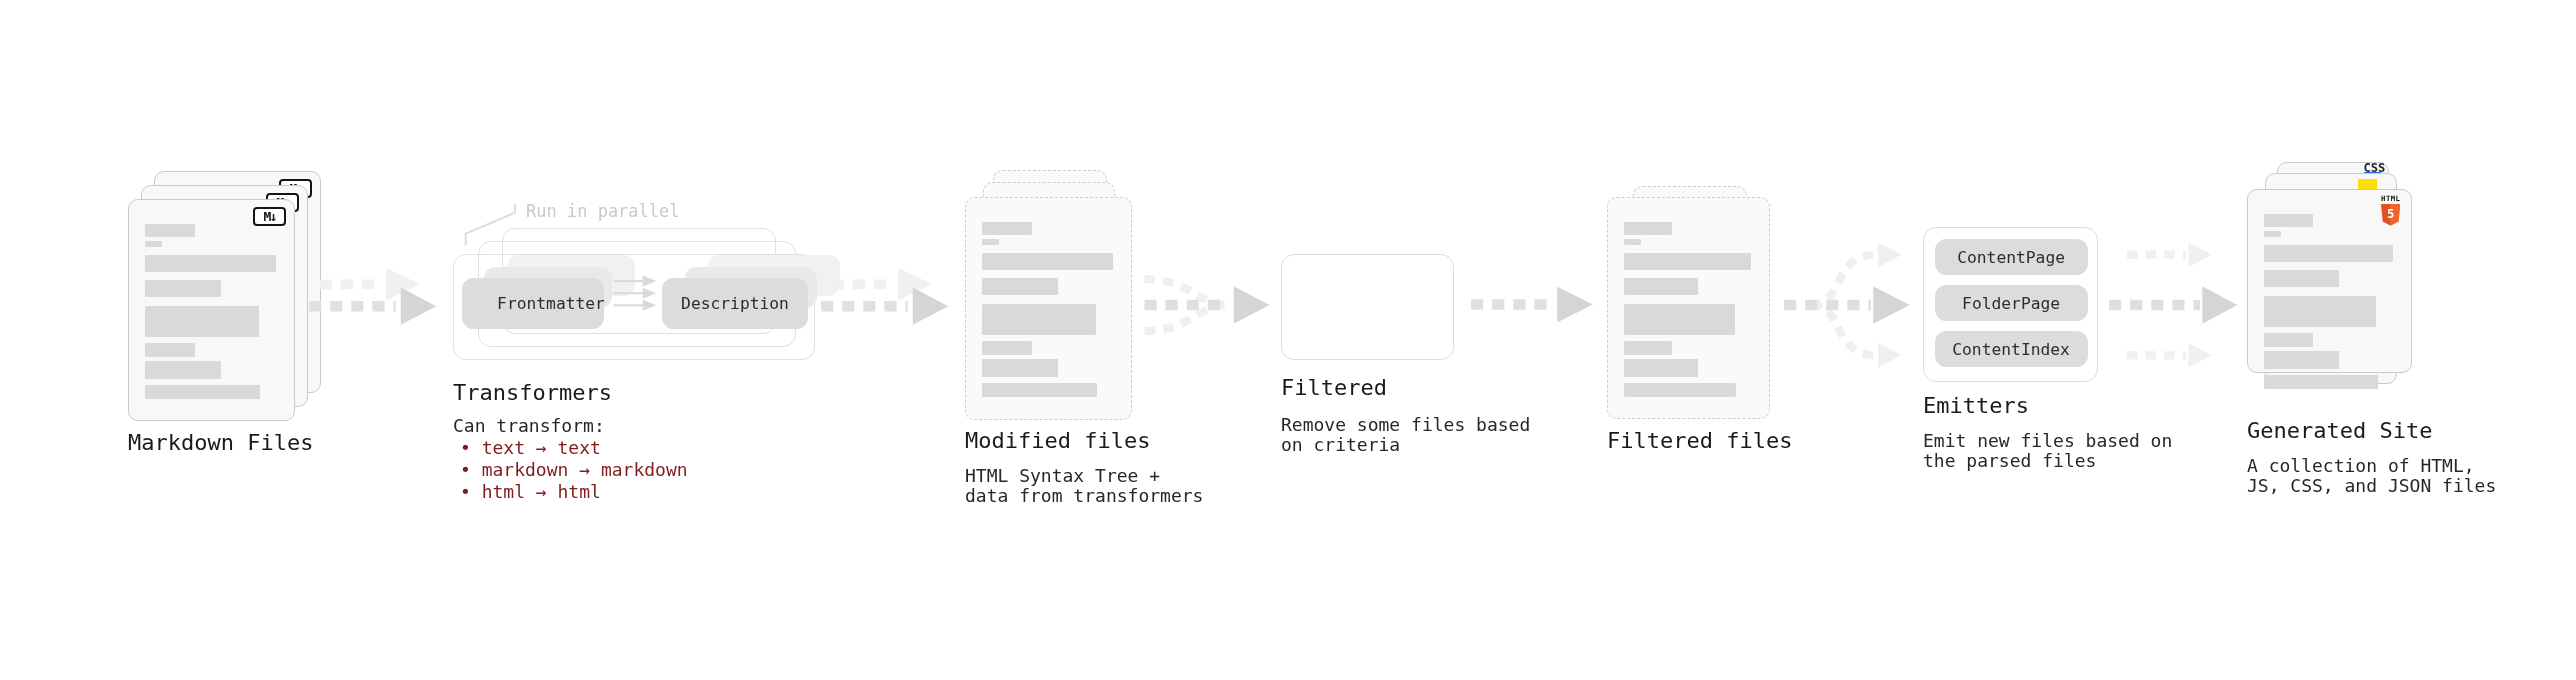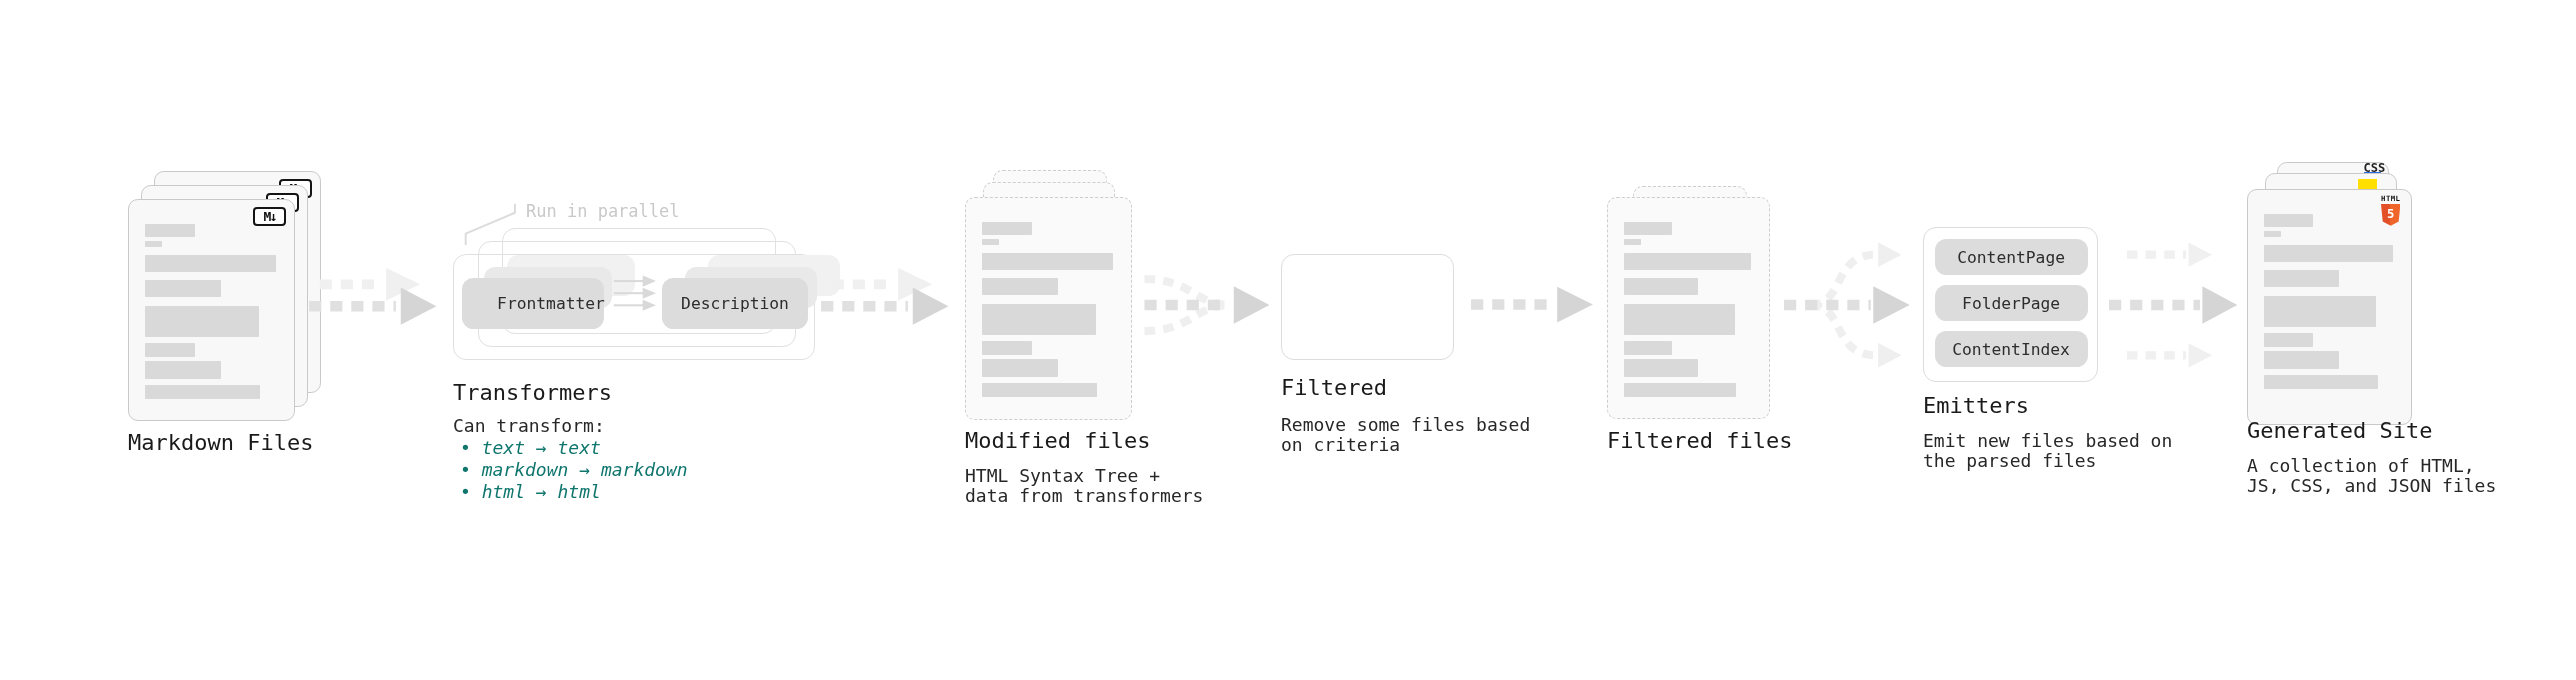--- a/index.html
+++ b/index.html
@@ -30,21 +30,21 @@
   .pill{position:absolute;background:#dcdcdc;border-radius:11.4px;
     display:flex;align-items:center;justify-content:center;
     font-size:16.3px;color:#2d2d2d;box-sizing:border-box;white-space:nowrap;}
   .ghost1{background:#e9e9e9;}
   .ghost2{background:#f1f1f1;}
 
   
   .label{position:absolute;font-size:22px;color:#1a1a1a;white-space:nowrap;line-height:1;}
   .subtitle{position:absolute;font-size:18px;color:#272727;line-height:20.3px;white-space:pre-line;}
   .callout{position:absolute;font-size:17px;color:#c9c9c9;white-space:nowrap;line-height:1;}
-  .bullet-line{position:absolute;font-size:18px;color:#0f766e;line-height:1;white-space:pre;font-style:italic;}
+  .bullet-line{position:absolute;font-size:18px;color:#7f1d1d;line-height:1;white-space:pre;}
 
   
   .css-badge{position:absolute;top:1.6px;right:6.5px;width:18px;text-align:center;}
   .css-badge .css-txt{font-size:12px;font-weight:bold;color:#222;line-height:6.5px;display:block;}
   .css-badge .css-bar{display:block;width:16.3px;height:3.3px;background:#2b6be5;margin:0.8px auto 0;}
   .js-badge{position:absolute;top:4.9px;right:19.5px;width:18.7px;height:10.6px;background:#ffdf00;}
   .html5-logo{position:absolute;top:4.9px;right:9.8px;width:21px;text-align:center;}
   .html5-logo .h5-txt{font-size:7.3px;font-weight:bold;color:#111;letter-spacing:0.4px;line-height:8.1px;display:block;}
   .html5-logo .h5-shield{display:block;width:19.5px;height:22px;margin:0.8px auto 0;
     background:linear-gradient(90deg,#e34f26 50%,#ef652a 50%);
@@ -206,21 +206,21 @@
 
   <div class="file" style="left:2277px;top:162px;width:112px;height:211px;">
     <div class="css-badge">
       <span class="css-txt">CSS</span>
       <span class="css-bar"></span>
     </div>
   </div>
   <div class="file" style="left:2265px;top:173px;width:132px;height:211px;">
     <div class="js-badge"></div>
   </div>
-  <div class="file" style="left:2247px;top:189px;width:165px;height:236px;">
+  <div class="file" style="left:2247px;top:189px;width:165px;height:184px;">
     <div class="html5-logo">
       <span class="h5-txt">HTML</span>
       <span class="h5-shield">5</span>
     </div>
     <div class="bars">
         <div class="bar" style="top: 24.4px; height: 12.2px; width: 38%;"></div>
         <div class="bar" style="top: 41px; height: 5.7px; width: 13%;"></div>
         <div class="bar" style="top: 55px; height: 17px; width: 100%;"></div>
         <div class="bar" style="top: 80px; height: 17px; width: 58%;"></div>
         <div class="bar" style="top: 106px; height: 31px; width: 87%;"></div>

